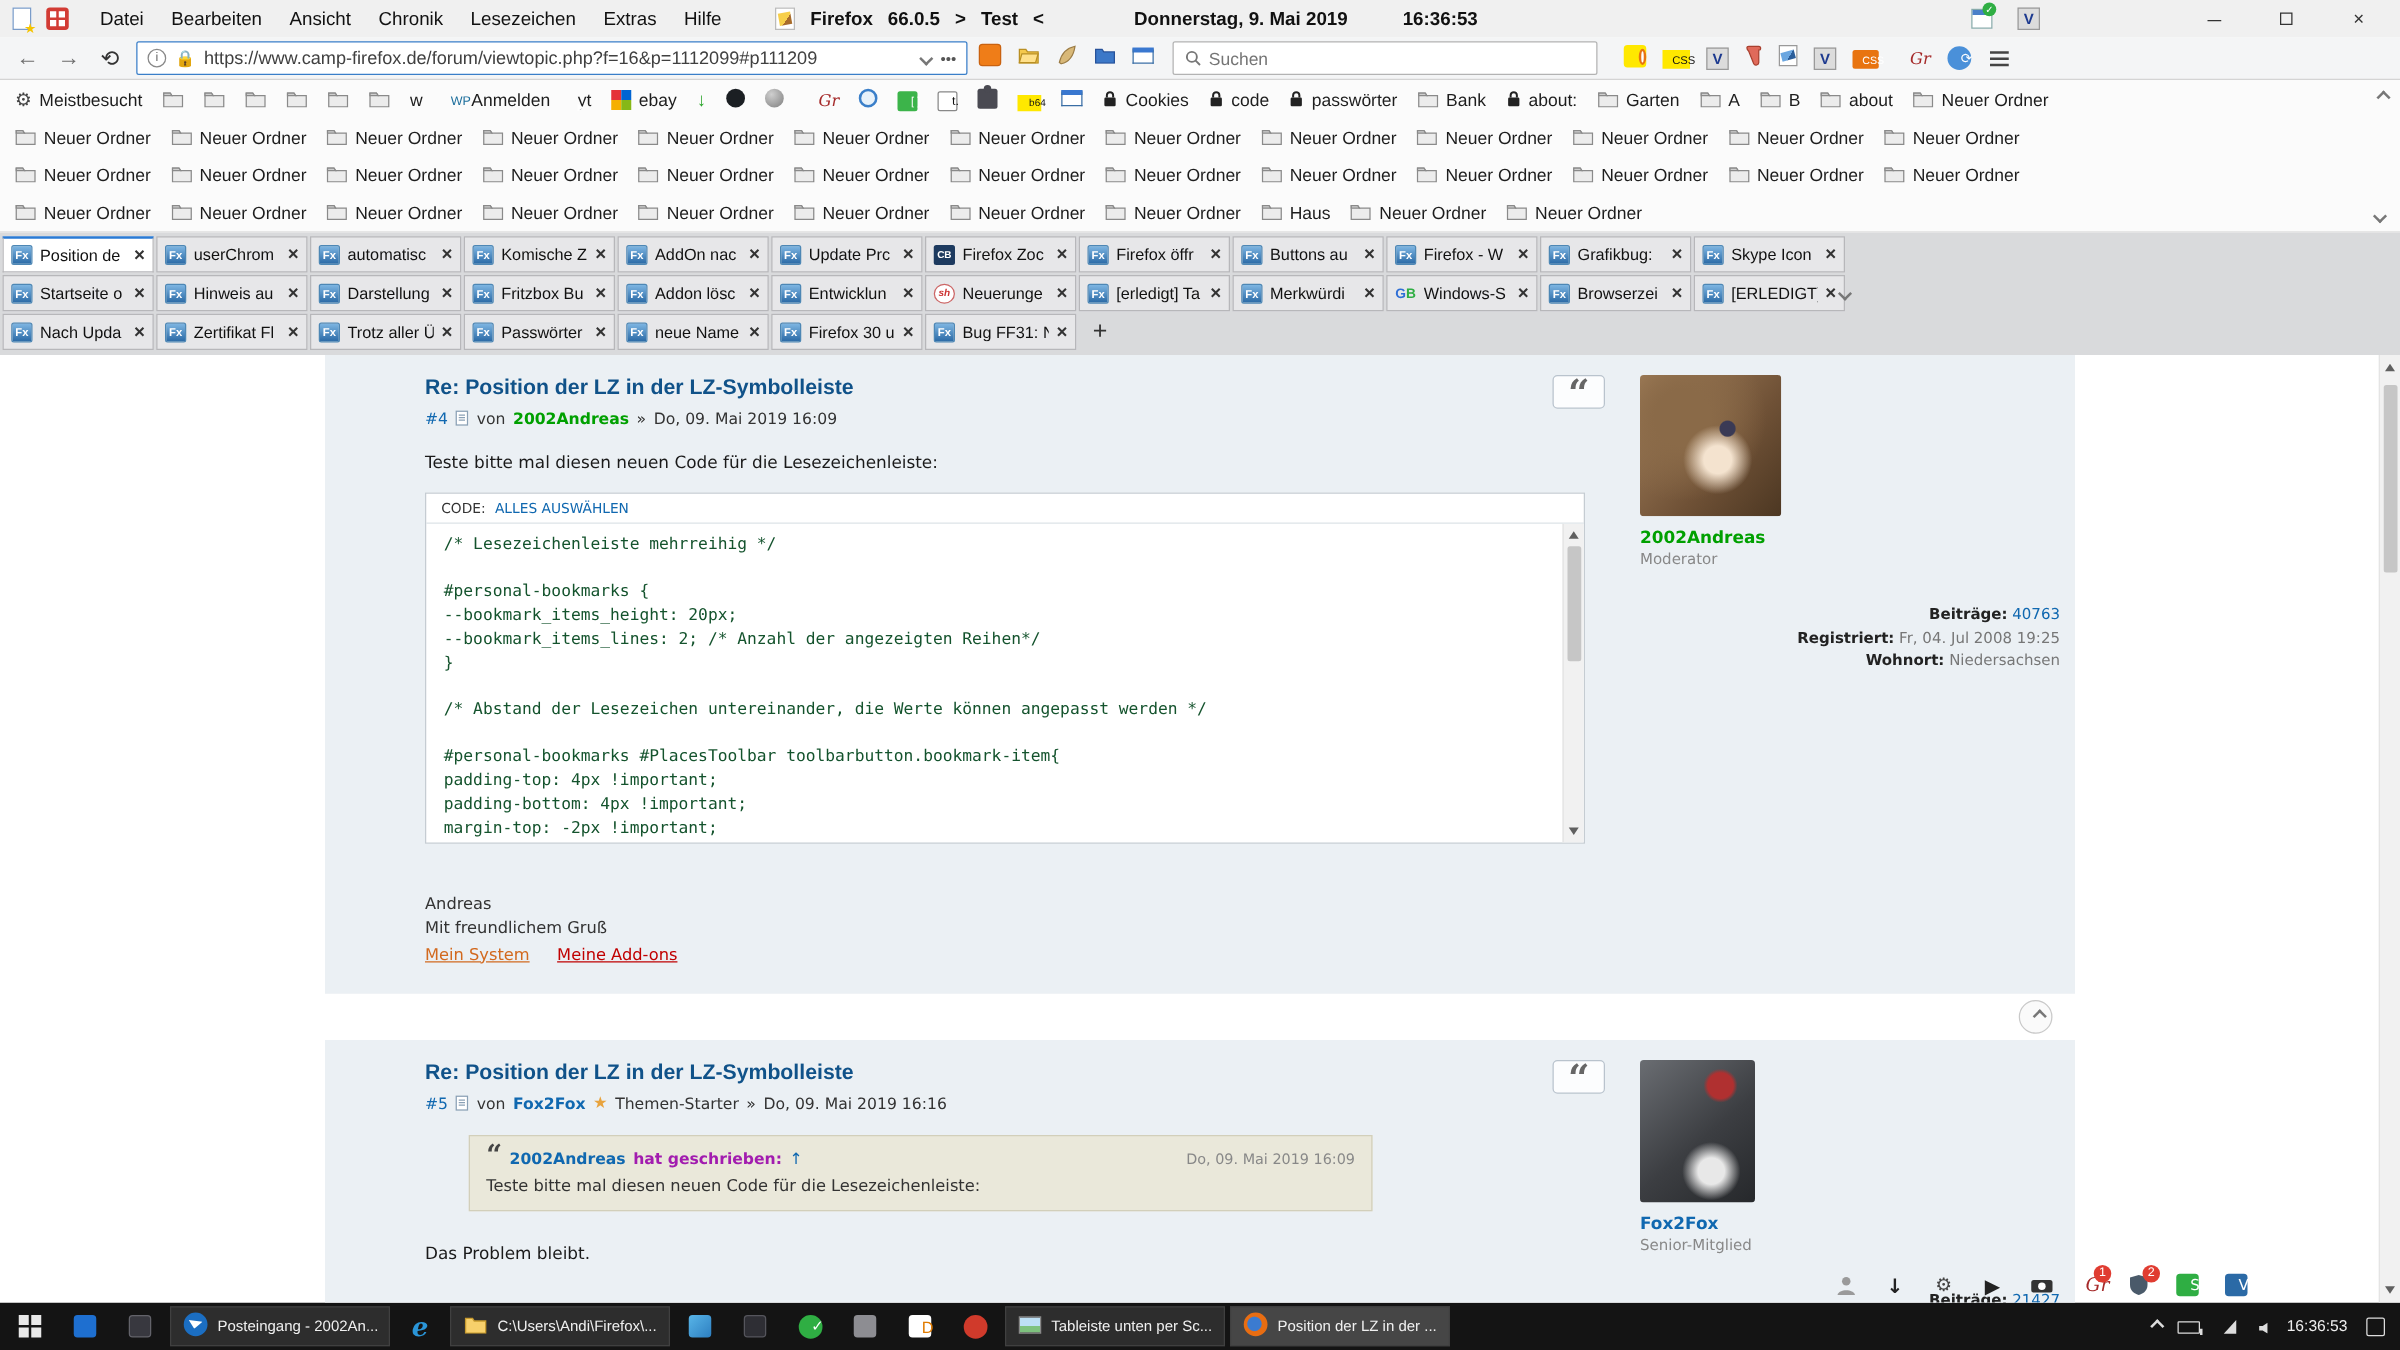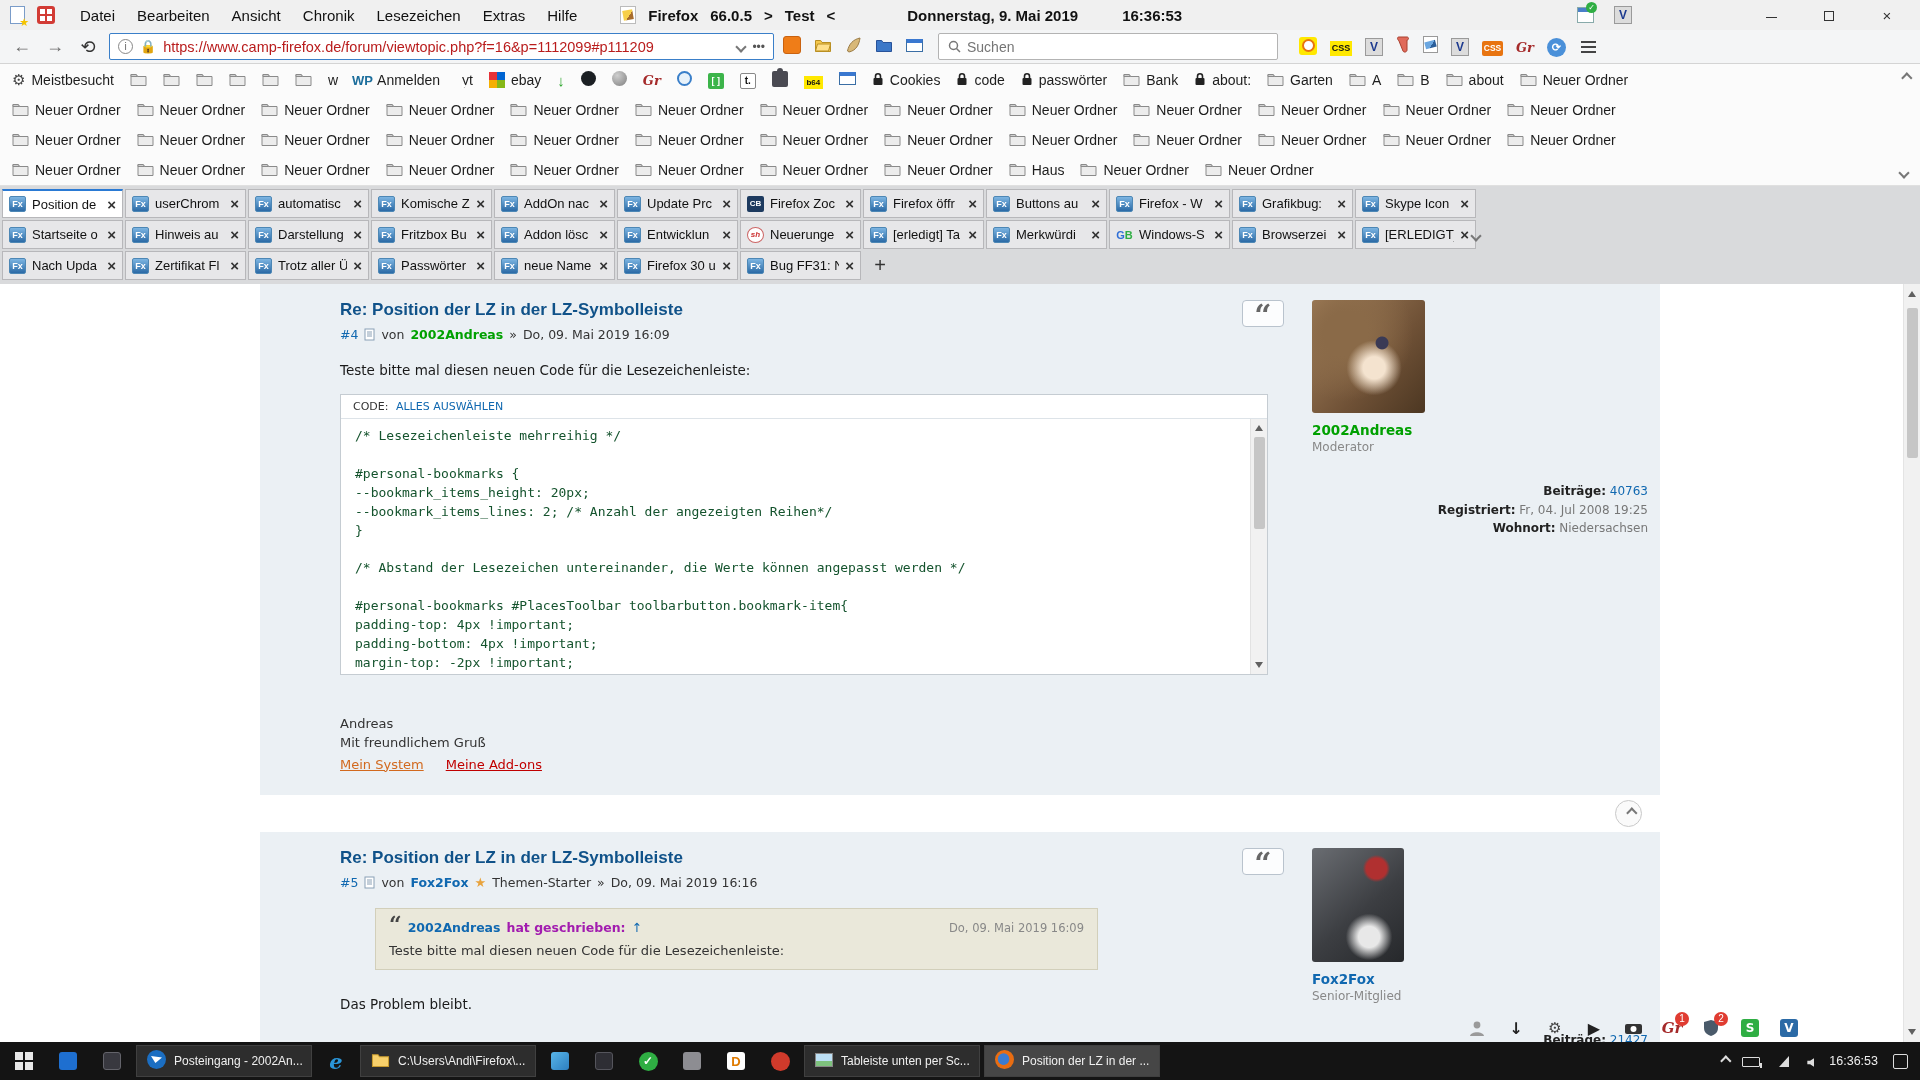--- a/index.html
+++ b/index.html
@@ -14,21 +14,21 @@
   .title-datetime{display:flex;gap:44px;font-weight:bold;margin-left:72px;}
   .title-right{margin-left:auto;display:flex;align-items:center;gap:20px;}
   .win-controls{display:flex;gap:40px;margin-left:110px;padding-right:14px;color:#333;}
   .wc{width:18px;text-align:center;font-size:15px;}
   .wc-restore span{display:inline-block;width:10px;height:10px;border:1px solid #333;}
   .wc-min span{display:inline-block;width:11px;border-top:1px solid #333;margin-bottom:3px;}
   
   .navbar{height:34px;background:#f4f5f6;border-bottom:1px solid #d4d4d4;display:flex;align-items:center;gap:9px;padding:0 10px;}
   .nav-arrow{font-size:18px;color:#6d6d6d;width:24px;text-align:center;}
   .urlbar{width:665px;height:27px;background:#fff;border:1px solid #3a7fc9;border-radius:2px;display:flex;align-items:center;gap:7px;padding:0 8px;}
-  .urlbar input{border:0;outline:0;flex:1;font-size:14.5px;color:#b91c1c;font-family:"Liberation Sans",sans-serif;background:transparent;}
+  .urlbar input{border:0;outline:0;flex:1;font-size:14.5px;color:#404040;font-family:"Liberation Sans",sans-serif;background:transparent;}
   .info-i{width:15px;height:15px;border:1px solid #888;border-radius:50%;color:#666;font-size:10px;line-height:13px;text-align:center;}
   .lock{color:#18a24a;font-size:13px;}
   .url-chev,.url-dots{color:#555;font-size:12px;}
   .searchbox{width:340px;height:27px;background:#fff;border:1px solid #b3b3b3;border-radius:2px;display:flex;align-items:center;gap:6px;padding:0 9px;margin-left:6px;}
   .searchbox input{border:0;outline:0;flex:1;font-size:14px;color:#555;background:transparent;font-family:"Liberation Sans",sans-serif;}
   .nav-icons{display:flex;align-items:center;gap:13px;}
   .hamburger{display:flex;flex-direction:column;gap:3px;margin-left:6px;}
   .hamburger i{width:15px;border-top:2px solid #444;}
   
   .bookmarks{height:122px;background:#fbfbfb;border-bottom:1px solid #e0e0e0;padding:1px 0 0 4px;position:relative;}
@@ -134,21 +134,21 @@
   
   .sq{display:inline-block;width:18px;height:18px;border-radius:3px;}
   .circ{display:inline-block;width:19px;height:19px;border-radius:50%;}
   .sq16{display:inline-block;width:16px;height:16px;border-radius:2px;}
   .ic-win{display:grid;grid-template-columns:8px 8px;grid-gap:2px;}
   .ic-win i{width:8px;height:8px;background:#e8e8e8;}
   .ic-yt{width:17px;height:12px;background:#e62117;border-radius:3px;position:relative;}
   .ic-yt::after{content:"";position:absolute;left:6px;top:3px;border-left:5px solid #fff;border-top:3px solid transparent;border-bottom:3px solid transparent;}
   .ic-ebay{display:grid;grid-template-columns:8px 8px;}
   .ic-ebay i{width:8px;height:8px;}
-  .txtic{display:inline-flex;align-items:center;justify-content:center;font-weight:bold;}
+  .txtic{display:inline-flex;align-items:center;justify-content:center;font-weight:normal;padding-left:12px;}
   .pagestar{position:relative;width:15px;height:18px;background:#fff;border:1px solid #7a9cc9;}
   .pagestar::after{content:"★";position:absolute;right:-5px;bottom:-6px;color:#f5c400;font-size:11px;}
   .redgrid{width:18px;height:18px;background:#d23b34;border-radius:3px;display:grid;grid-template-columns:5px 5px;grid-gap:2px;padding:3px;}
   .redgrid i{background:#fff;width:5px;height:5px;}
   .pencilpage{width:16px;height:18px;background:#fff;border:1px solid #bbb;position:relative;}
   .pencilpage::after{content:"";position:absolute;left:2px;top:3px;width:10px;height:10px;background:linear-gradient(135deg,#f7cf4a 60%,#a86c2c 60%);transform:rotate(-10deg);}
   .calcheck{width:17px;height:16px;background:#fff;border:1px solid #8aa;position:relative;}
   .calcheck::before{content:"";position:absolute;top:0;left:0;right:0;height:4px;background:#4a7fc9;}
   .calcheck::after{content:"✓";position:absolute;right:-4px;top:-6px;width:11px;height:11px;background:#2fae43;border-radius:50%;color:#fff;font-size:8px;line-height:11px;text-align:center;}
   .vbadge{width:18px;height:18px;background:#dcdcdc;border:1px solid #9a9a9a;color:#1d3a8f;font-weight:bold;font-size:12px;display:inline-flex;align-items:center;justify-content:center;}
@@ -299,21 +299,21 @@
       <span class="bm-item">
         <span><svg width="17" height="14" viewBox="0 0 17 14">
             <path d="M1 2.5h5.2l1.3 2H16v9H1z" fill="#ececec" stroke="#8a8a8a"></path>
             <path d="M1 2.5h5.2l1.3 2H1z" fill="#cfcfcf" stroke="#8a8a8a"></path>
           </svg></span>
       </span>
       <span class="bm-item">
         <span class="bm-label">w</span>
       </span>
       <span class="bm-item">
-        <span><span class="txtic" style="width:17px;height:14px;color:#1c6e9c;font-size:13px;">WP</span></span>
+        <span><span class="txtic" style="width:17px;height:14px;color:#1c6e9c;font-size:10px;">WP</span></span>
         <span class="bm-label">Anmelden</span>
       </span>
       <span class="bm-item">
         <span><span class="ic-yt"></span></span>
         <span class="bm-label">yt</span>
       </span>
       <span class="bm-item">
         <span>
           <span class="ic-ebay">
             <i style="background:#e53238;"></i>

